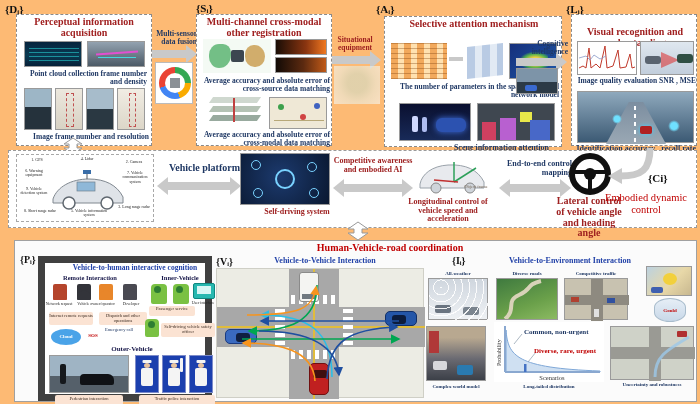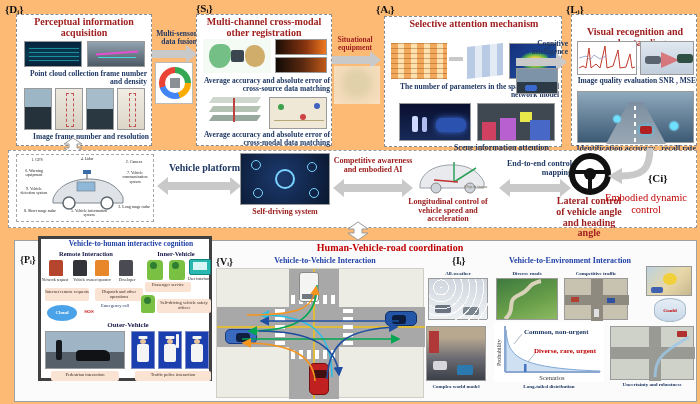--- a/index.html
+++ b/index.html
@@ -188,21 +188,21 @@
   <div class="abs bcap" style="left:158px;top:163px;width:82px;font-size:10px">Vehicle platform</div>
   <div class="abs ar both" style="left:168px;top:182px;width:62px"></div>
 
   <div class="abs imgbox" style="left:240px;top:153px;width:90px;height:52px;background:radial-gradient(circle at 45% 45%,#1c3a6e,#0a1830)">
     <div class="abs" style="left:34px;top:15px;width:20px;height:20px;border:2px solid #79d2ff;border-radius:50%"></div>
     <div class="abs" style="left:10px;top:6px;width:10px;height:10px;border:1.5px solid #79d2ff;border-radius:50%"></div>
     <div class="abs" style="left:66px;top:8px;width:10px;height:10px;border:1.5px solid #79d2ff;border-radius:50%"></div>
     <div class="abs" style="left:12px;top:34px;width:10px;height:10px;border:1.5px solid #79d2ff;border-radius:50%"></div>
     <div class="abs" style="left:68px;top:34px;width:10px;height:10px;border:1.5px solid #79d2ff;border-radius:50%"></div>
   </div>
-  <div class="abs rcap" style="left:240px;top:208px;width:90px;font-size:8px">Self-driving system</div>
+  <div class="abs rcap" style="left:252px;top:208px;width:90px;font-size:8px">Self-driving system</div>
 
   <div class="abs rcap" style="left:330px;top:157px;width:86px;font-size:8px">Competitive awareness and embodied AI</div>
   <div class="abs ar both" style="left:344px;top:184px;width:58px"></div>
 
   <div class="abs" style="left:414px;top:152px;width:76px;height:44px">
     <svg width="76" height="44">
       <path d="M6,32 C8,22 18,14 34,13 C52,12 64,18 70,30 L70,36 L6,36 Z" fill="#e8eaee" stroke="#9aa2aa" stroke-width="1"></path>
       <circle cx="22" cy="36" r="5" fill="#cfd4da" stroke="#888" stroke-width="1"></circle>
       <circle cx="56" cy="36" r="5" fill="#cfd4da" stroke="#888" stroke-width="1"></circle>
       <line x1="40" y1="30" x2="62" y2="16" stroke="#2da05a" stroke-width="1.5"></line>
@@ -232,21 +232,21 @@
   <div class="abs" style="left:596px;top:192px;width:100px;font-size:10.5px;font-weight:normal;color:#c00000;text-align:center;line-height:1.1">Embodied dynamic control</div>
 
   <svg class="abs" style="left:346px;top:221px" width="24" height="20">
     <path d="M12,1 L22,8 L16,8 L16,12 L22,12 L12,19 L2,12 L8,12 L8,8 L2,8 Z" fill="#fff" stroke="#999" stroke-width="1"></path>
   </svg>
 
   <div class="abs" style="left:14px;top:240px;width:683px;height:162px;background:#fbfbfb;border:1.5px solid #a0a0a0"></div>
   <div class="abs" style="left:220px;top:242px;width:340px;font-size:10px;font-weight:bold;color:#c00000;text-align:center">Human-Vehicle-road coordination</div>
 
   <div class="abs tag" style="left:20px;top:254px;font-size:10px">{Pᵢ}</div>
-  <div class="abs" style="left:38px;top:236px;width:174px;height:145px;background:#fff;border:3px solid #404040">
+  <div class="abs" style="left:38px;top:256px;width:174px;height:145px;background:#fff;border:7px solid #404040">
     <div class="abs navt" style="left:10px;top:1px;width:160px;font-size:7.5px;color:#2242a8">Vehicle-to-human interactive cognition</div>
     <div class="abs" style="left:2px;top:11px;width:86px;font-size:6.5px;font-weight:bold;text-align:center;color:#18184a">Remote Interaction</div>
     <div class="abs" style="left:104px;top:11px;width:62px;font-size:6.5px;font-weight:bold;text-align:center;color:#18184a">Inner-Vehicle</div>
 
     <div class="abs person" style="left:8px;top:21px;width:14px;height:16px;background:#b5452c">
         <span class="pbody" style="background:#b5452c"></span>
       </div>
     <div class="abs person" style="left:32px;top:21px;width:14px;height:16px;background:#33343a">
         <span class="pbody" style="background:#33343a"></span>
       </div>

